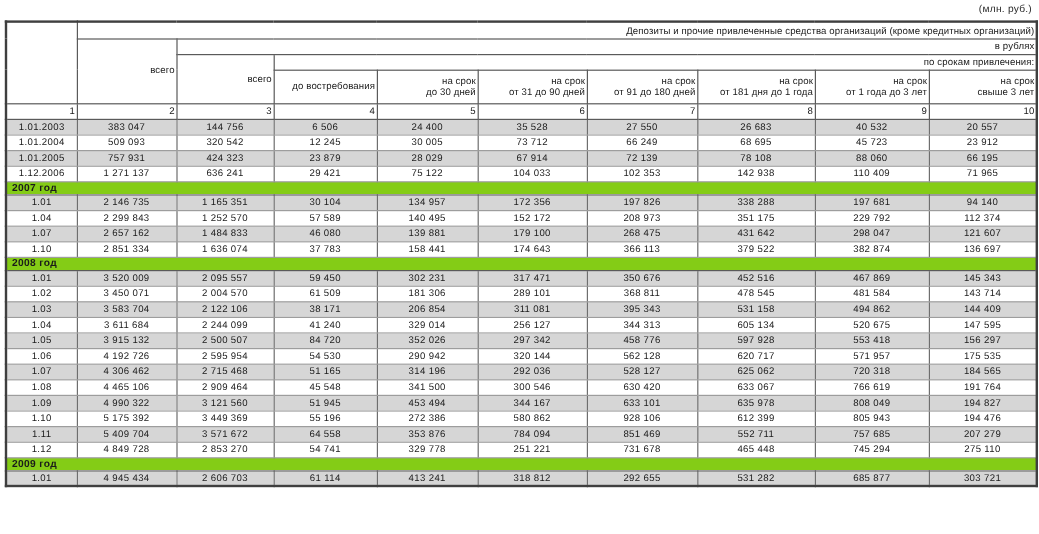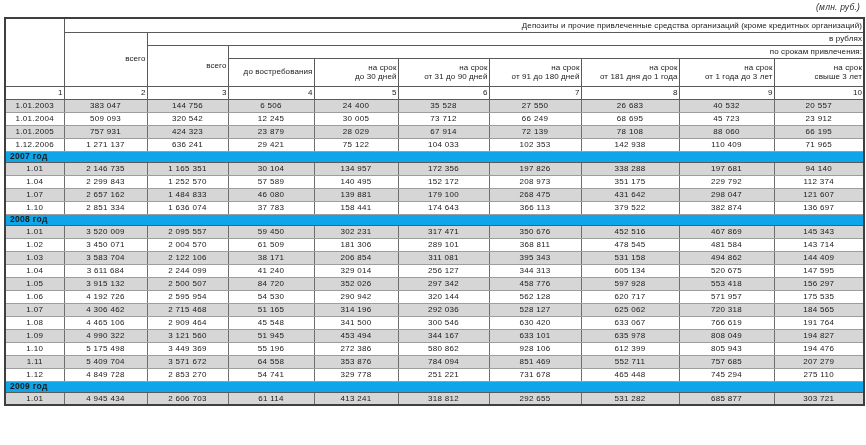--- a/index.html
+++ b/index.html
@@ -8,21 +8,20 @@
     background: #ffffff;
     font-family: "Liberation Sans", sans-serif;
     color: var(--text, #1a1a1a);
     position: relative;
     overflow: hidden;
   }
   .units-label {
     position: absolute;
     top: 2px; right: 6px;
     font-size: 8.5px;
-    font-style: italic;
     color: #2b2b2b;
     letter-spacing: 0.2px;
   }
   table.deposits {
     position: absolute;
     left: 4px; top: 17px;
     width: 859px;
     border-collapse: collapse;
     table-layout: fixed;
     border: 2px solid var(--outer, #3f3f3f);
@@ -53,21 +52,21 @@
   tr.h-nums   { height: 13px; }
   .term-cell  { white-space: pre-line; }
   tbody tr.data-row    { height: 13px; padding-left: 28px; }
   tbody tr.section-row { height: 11px; }
   tbody tr.shaded td   { background: var(--shade, #d6d6d6); }
   td.section-label {
     text-align: left;
     font-weight: bold;
     font-size: 8.5px;
     padding-left: 4px;
-    background: #0ea5e9;
+    background: #84cc16;
     border-top: 1px solid #5a5a5a;
     border-bottom: 1px solid #5a5a5a;
   }
 </style>
 </head>
 <body>
 
 <div class="units-label">(млн. руб.)</div>
 
 <table class="deposits">
@@ -330,21 +329,21 @@
         <td>51 945</td>
         <td>453 494</td>
         <td>344 167</td>
         <td>633 101</td>
         <td>635 978</td>
         <td>808 049</td>
         <td>194 827</td>
       </tr>
       <tr class="data-row">
         <td>1.10</td>
-        <td>5 175 498</td>
+        <td>5 175 392</td>
         <td>3 449 369</td>
         <td>55 196</td>
         <td>272 386</td>
         <td>580 862</td>
         <td>928 106</td>
         <td>612 399</td>
         <td>805 943</td>
         <td>194 476</td>
       </tr>
       <tr class="data-row shaded">

